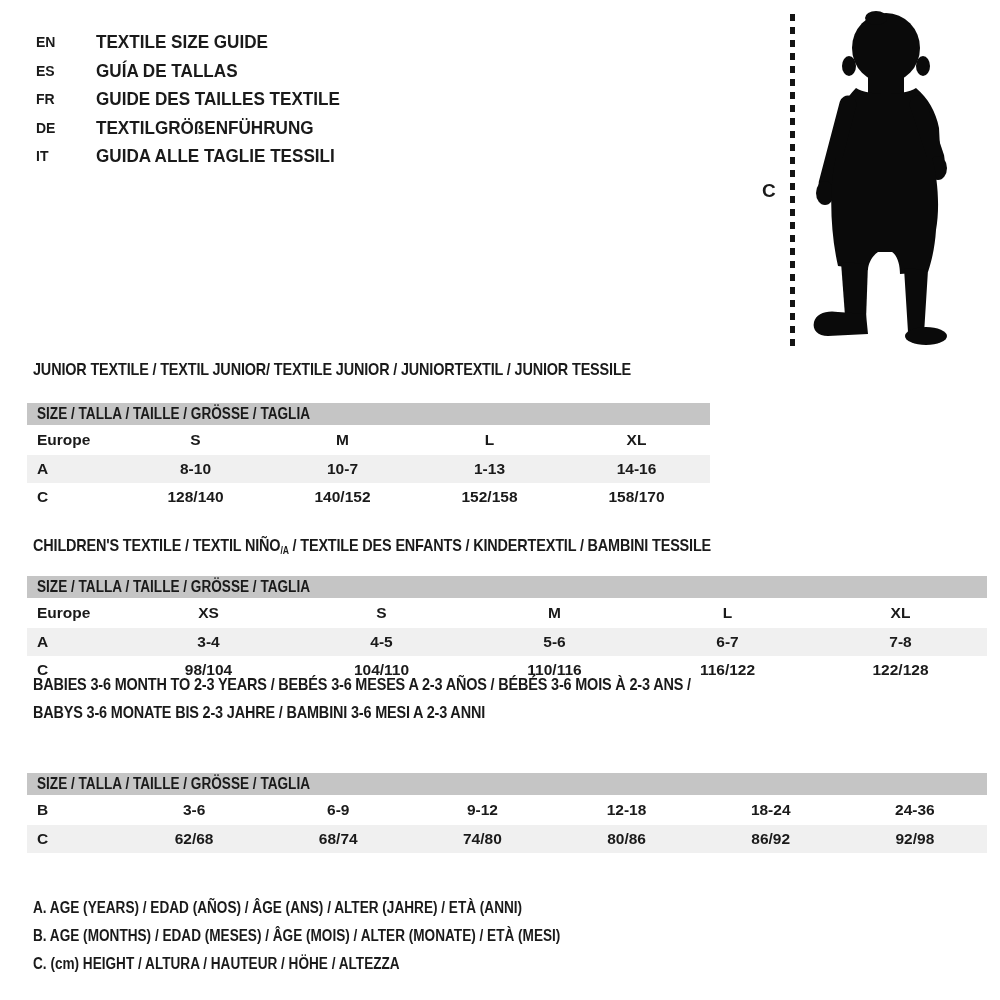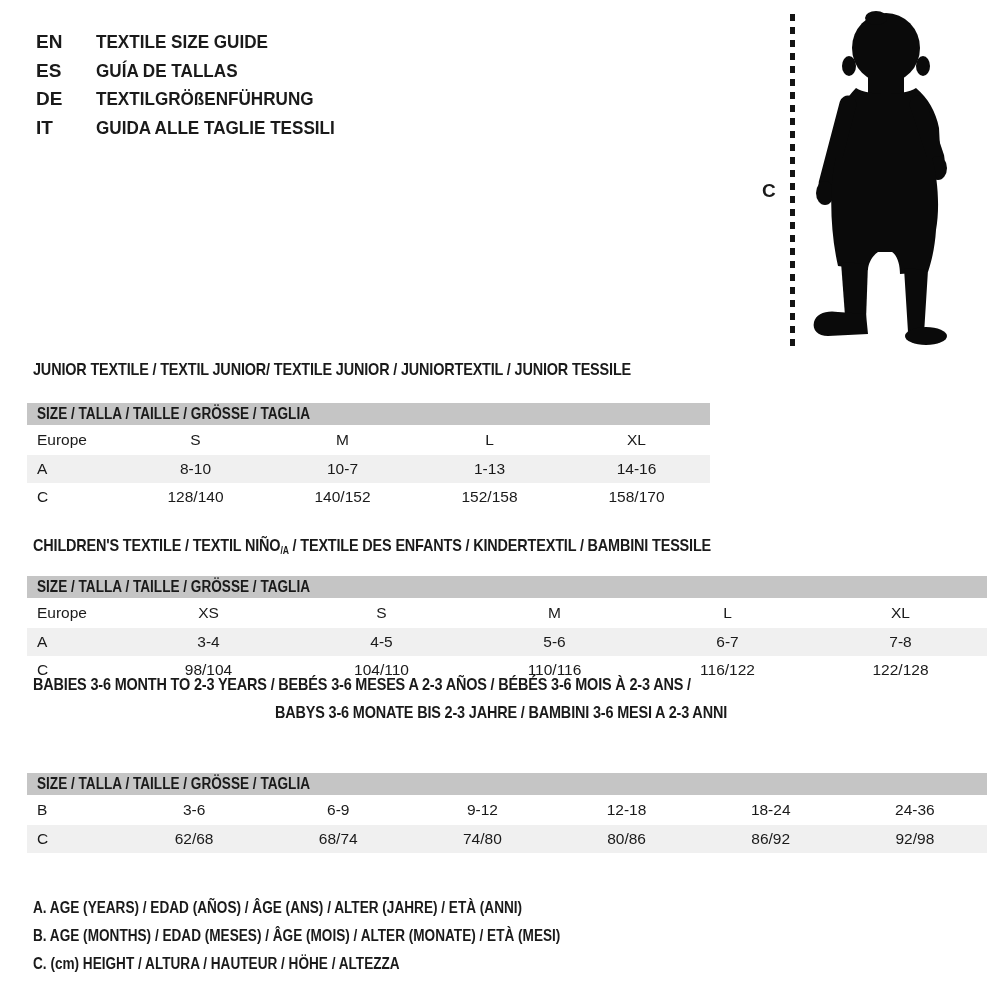--- a/index.html
+++ b/index.html
@@ -6,48 +6,48 @@
   .page{
     position:relative;width:1000px;height:1000px;background:#ffffff;
     font-family:"Liberation Sans",sans-serif;color:#1a1a1a;overflow:hidden;
   }
   .cond{display:inline-block;transform:scaleX(0.85);transform-origin:0 50%;white-space:nowrap;}
   .cond9{display:inline-block;transform:scaleX(0.9);transform-origin:0 50%;white-space:nowrap;}
 
   
   .langs{position:absolute;left:36px;top:28px;}
   .lang-row{display:flex;align-items:center;height:28.5px;}
-  .lang-code{width:60px;font-weight:bold;font-size:19px;}
+  .lang-code{width:60px;font-weight:bold;font-size:14px;}
   .lang-title{font-weight:bold;font-size:19px;}
 
   
   .height-line{
     position:absolute;left:790px;top:14px;width:5px;height:332px;
     background:repeating-linear-gradient(to bottom,#141414 0 7px,transparent 7px 13px);
   }
   .height-label{position:absolute;left:762px;top:180px;font-size:19px;font-weight:bold;}
   .silhouette{position:absolute;left:804px;top:10px;width:148px;height:336px;}
 
   
-  .heading{position:absolute;left:33px;font-size:17px;font-weight:bold;letter-spacing:-0.2px;text-align:right;}
+  .heading{position:absolute;left:33px;font-size:17px;font-weight:bold;letter-spacing:-0.2px;}
   .h-junior{top:360px;}
   .h-children{top:536px;}
   .h-babies{top:671px;line-height:28px;}
   .sub{font-size:0.6em;vertical-align:-0.3em;}
 
   
   .tbl{position:absolute;left:27px;}
   .t1{top:403px;width:683px;}
   .t2{top:576px;width:960px;}
   .t3{top:773px;width:960px;}
   .size-bar{height:22px;background:#c5c5c5;display:flex;align-items:center;padding-left:10px;
             font-weight:bold;font-size:16px;}
   .tbl table{width:100%;border-collapse:collapse;table-layout:fixed;}
   .tbl col.c0{width:95px;}
-  .tbl td{text-align:center;font-size:15.5px;font-weight:normal;height:28px;padding:0;}
+  .tbl td{text-align:center;font-size:15.5px;font-weight:bold;height:28px;padding:0;}
   .tbl tr:first-child td{height:30px;}
   .tbl tr:nth-child(2){background:#f0f0f0;}
   .tbl td.lbl{text-align:left;padding-left:10px;}
 
   
   .notes{position:absolute;left:33px;top:894px;}
   .note-line{height:28px;font-size:16px;font-weight:bold;display:flex;align-items:center;}
 </style>
 </head>
 <body>
@@ -55,20 +55,24 @@
 <div class="page">
 
   <div class="langs">
     <div class="lang-row">
       <span class="lang-code">EN</span>
       <span class="lang-title cond9">TEXTILE SIZE GUIDE</span>
     </div>
     <div class="lang-row">
       <span class="lang-code">ES</span>
       <span class="lang-title cond9">GUÍA DE TALLAS</span>
+    </div>
+    <div class="lang-row">
+      <span class="lang-code">FR</span>
+      <span class="lang-title cond9">GUIDE DES TAILLES TEXTILE</span>
     </div>
     <div class="lang-row">
       <span class="lang-code">DE</span>
       <span class="lang-title cond9">TEXTILGRÖßENFÜHRUNG</span>
     </div>
     <div class="lang-row">
       <span class="lang-code">IT</span>
       <span class="lang-title cond9">GUIDA ALLE TAGLIE TESSILI</span>
     </div>
   </div>

